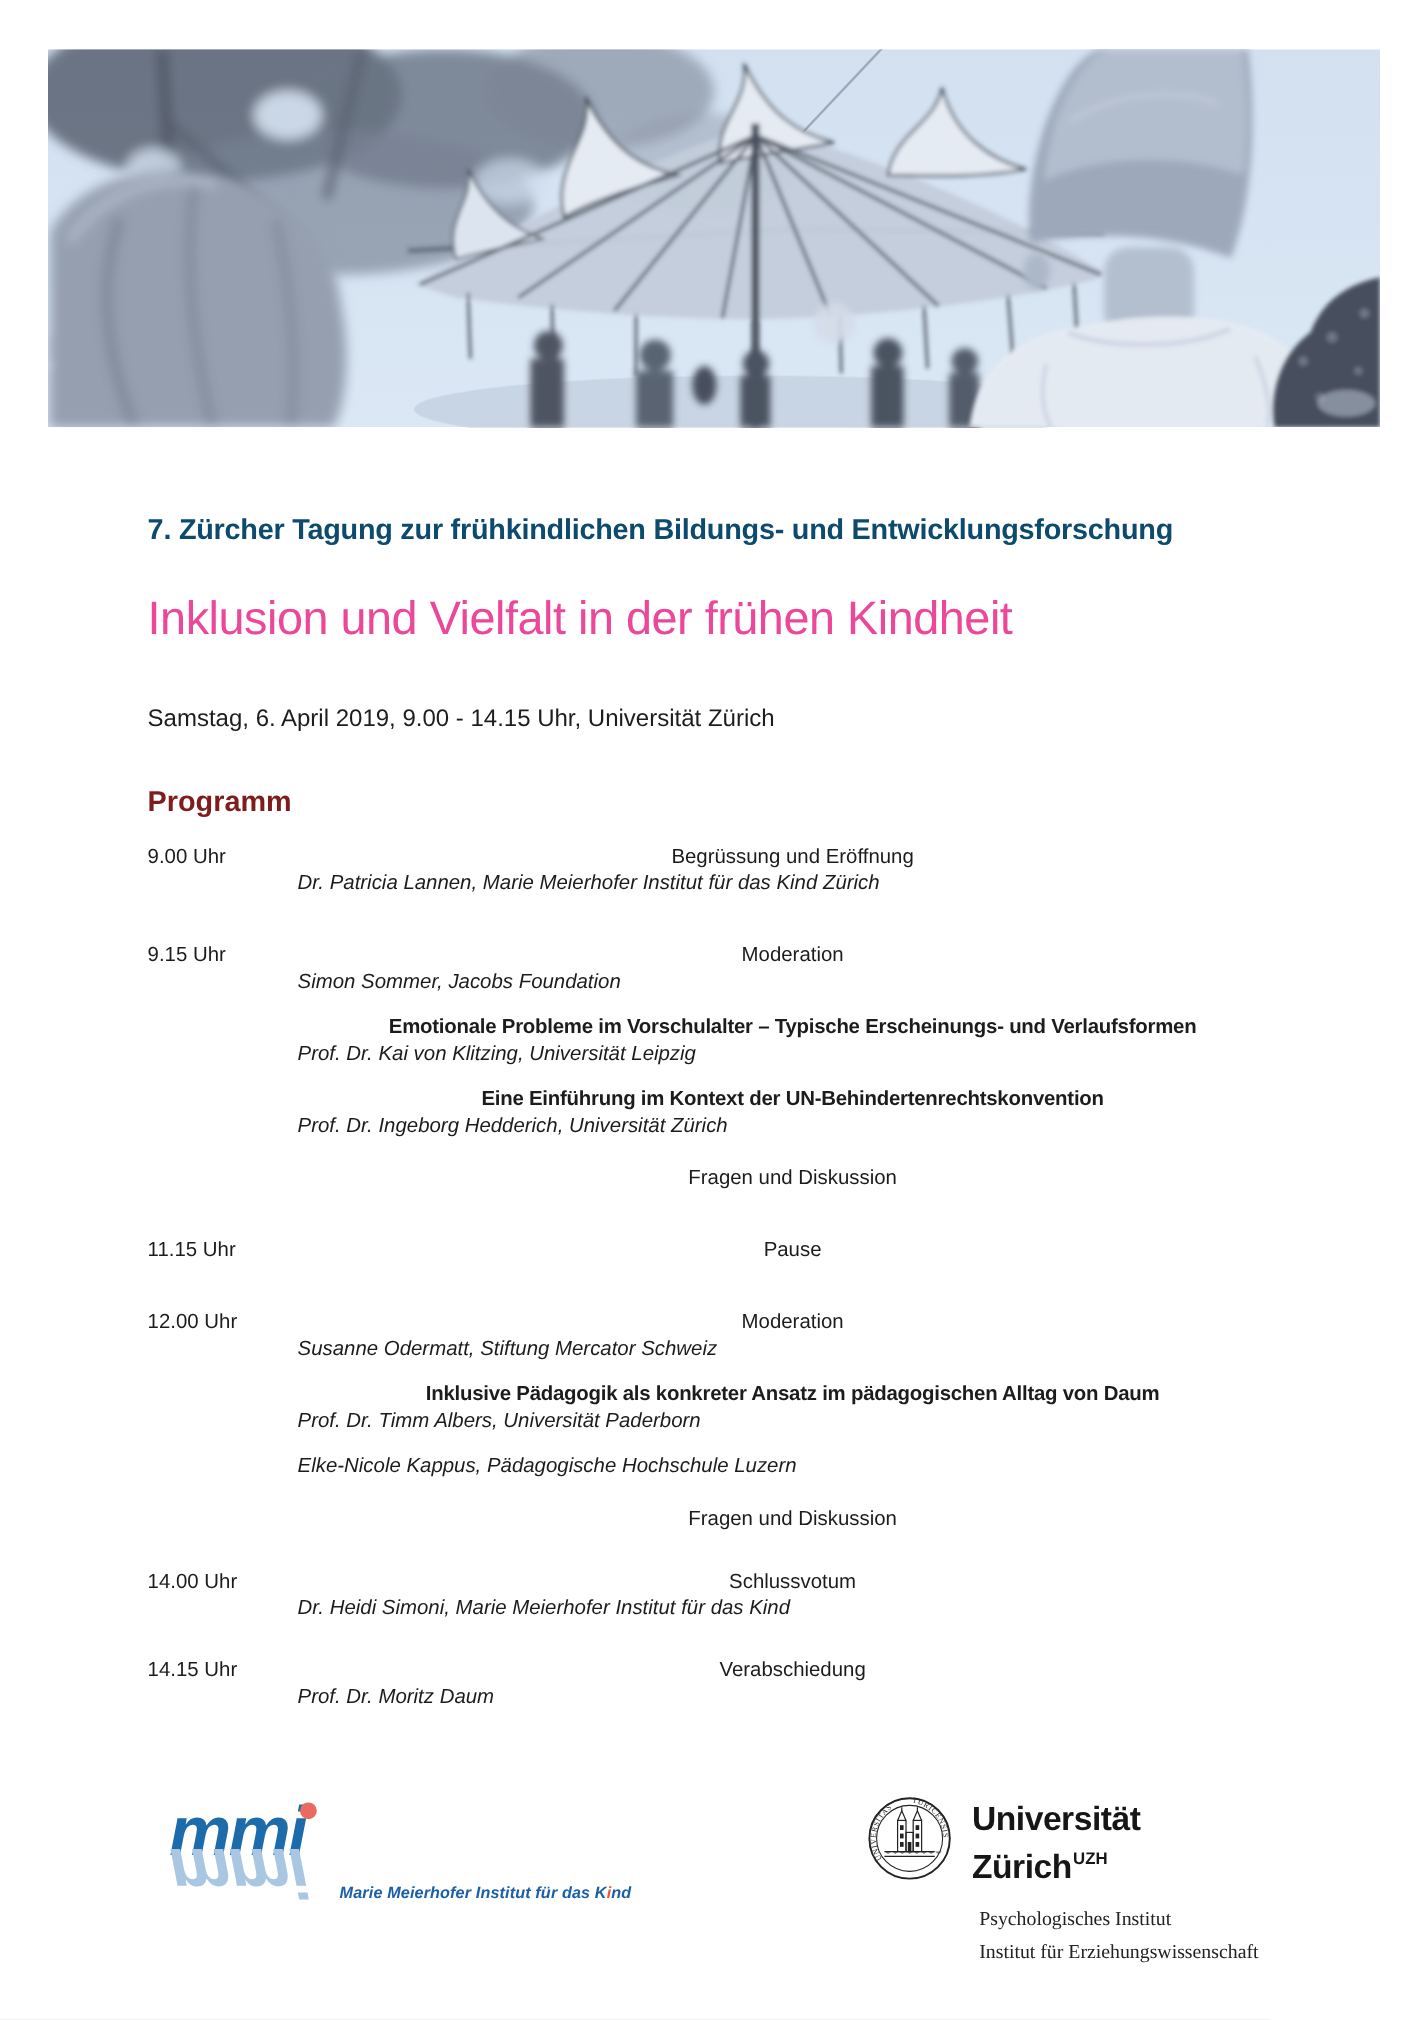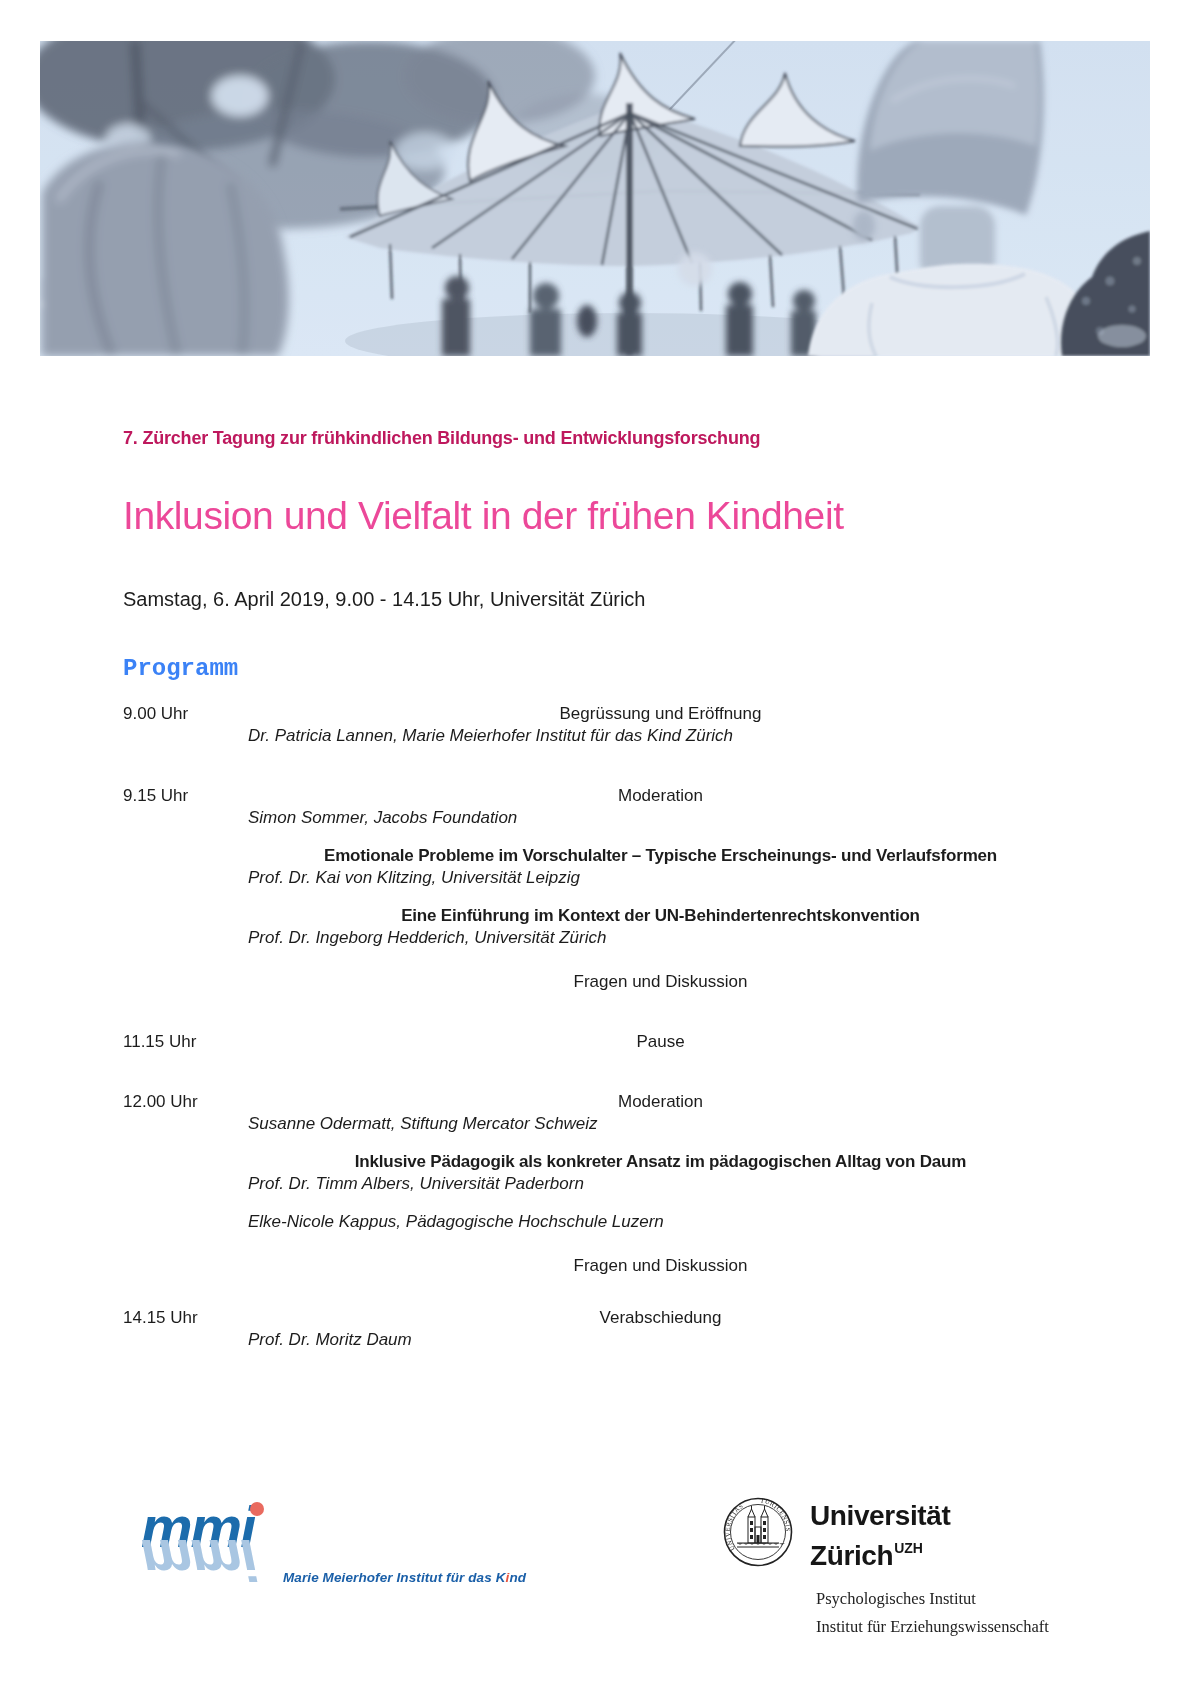--- a/index.html
+++ b/index.html
@@ -4,24 +4,24 @@
 <style>
   html,body{margin:0;padding:0;background:#e8e8e8;}
   .page{
     position:relative;width:1190px;height:1683px;margin:0 auto;background:#ffffff;
     font-family:"Liberation Sans","DejaVu Sans",sans-serif;color:#1c1c1c;overflow:hidden;
   }
   
   .hero{position:absolute;left:40px;top:41px;width:1110px;height:315px;overflow:hidden;}
   .hero svg{display:block;}
   
-  .eyebrow{position:absolute;left:123px;top:428px;font-size:18px;font-weight:bold;letter-spacing:-0.2px;color:#be185d;}
+  .eyebrow{position:absolute;left:123px;top:428px;font-size:24px;font-weight:bold;letter-spacing:-0.2px;color:#0c4a6e;}
   .main-title{position:absolute;left:123px;top:494px;margin:0;font-size:39px;font-weight:400;letter-spacing:-0.4px;color:#ec4899;}
   .dateline{position:absolute;left:123px;top:588px;font-size:20px;color:#1d1d1d;}
-  .prog-heading{position:absolute;left:123px;top:655px;margin:0;font-size:24px;font-weight:bold;color:#3b82f6;font-family:Liberation Mono, monospace;}
+  .prog-heading{position:absolute;left:123px;top:655px;margin:0;font-size:24px;font-weight:bold;color:#7f1d1d;}
   
   .program{position:absolute;left:123px;top:703px;width:950px;font-size:17px;line-height:22px;}
   .prow{position:relative;padding-left:125px;}
   .prow .time{position:absolute;left:0;top:0;white-space:nowrap;}
   .ptitle{white-space:nowrap;text-align:center;}
   .ptitle.bold{font-weight:bold;letter-spacing:-0.2px;}
   .speaker{font-style:italic;white-space:nowrap;}
   .mt-block{margin-top:38px;}
   .mt-sub{margin-top:16px;}
   .mt-frag{margin-top:22px;}
@@ -232,20 +232,25 @@
     <div class="prow mt-sub">
       <span class="time"></span>
       <div class="speaker">Elke-Nicole Kappus, Pädagogische Hochschule Luzern</div>
     </div>
 
     <div class="prow mt-frag">
       <span class="time"></span>
       <div class="ptitle">Fragen und Diskussion</div>
     </div>
 
+    <div class="prow mt-end">
+      <span class="time">14.00 Uhr</span>
+      <div class="ptitle">Schlussvotum</div>
+      <div class="speaker">Dr. Heidi Simoni, Marie Meierhofer Institut für das Kind</div>
+    </div>
 
     <div class="prow mt-end">
       <span class="time">14.15 Uhr</span>
       <div class="ptitle">Verabschiedung</div>
       <div class="speaker">Prof. Dr. Moritz Daum</div>
     </div>
 
   </div>
 
   <div class="mmi-logo">

